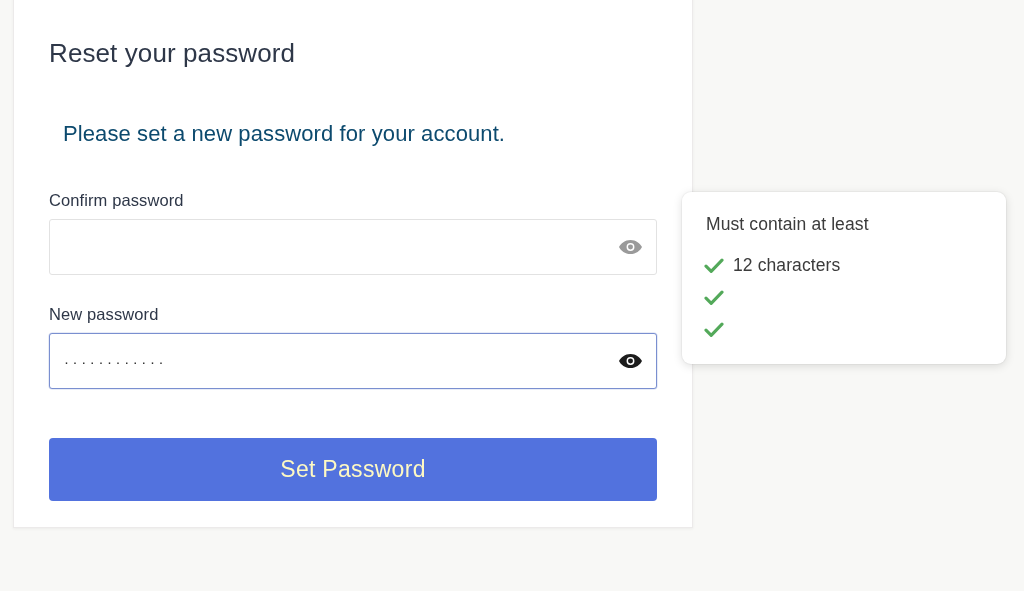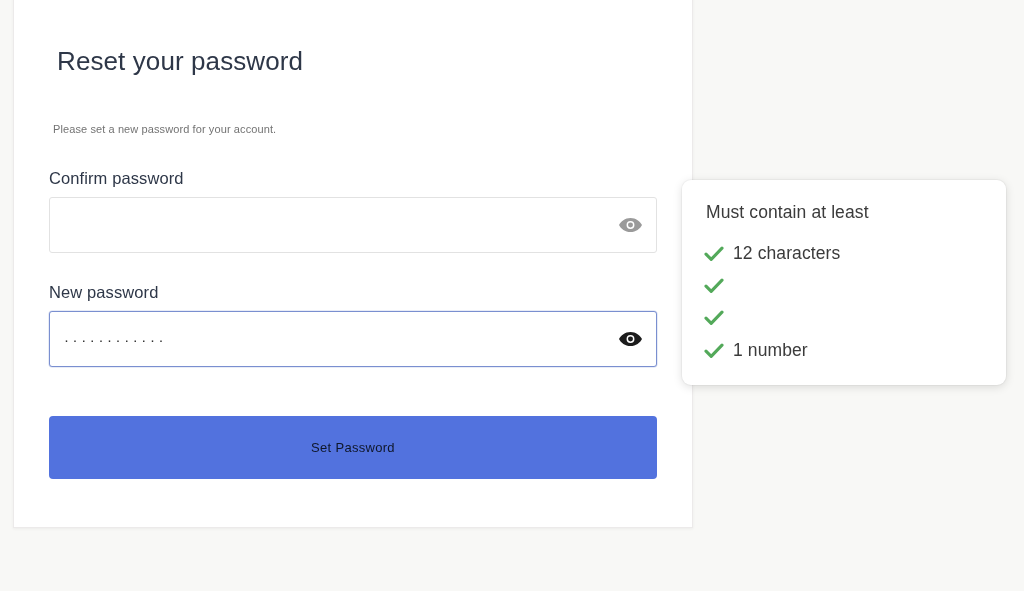--- a/index.html
+++ b/index.html
@@ -31,28 +31,28 @@
     box-shadow: 0 1px 3px rgba(0,0,0,0.05);
   }
   .card-inner {
     padding: 36px 35px 0 35px;
   }
 
   .page-title {
     font-size: 26px;
     font-weight: 400;
     color: #2e3748;
-    margin: 8px;
+    margin: 0;
     padding-top: 14px;
     letter-spacing: 0.1px;
   }
   .page-subtitle {
-    font-size: 11px;
-    color: #737373;
-    margin: 4px;
+    font-size: 22px;
+    color: #0c4a6e;
+    margin: 14px;
     padding-top: 38px;
     letter-spacing: 0.1px;
   }
 
   
   .field-group { padding-top: 30px; }
   .field-label {
     display: block;
     font-size: 16.5px;
     color: #2e3748;
@@ -116,34 +116,34 @@
     cursor: pointer;
   }
 
   
   .submit-area { padding-top: 49px; }
   .submit-btn {
     display: block;
     width: 100%;
     height: 63px;
     background: #5272de;
-    color: #0f172a;
+    color: #fef9c3;
     border: none;
     border-radius: 4px;
     font-family: "Liberation Sans", sans-serif;
-    font-size: 13px;
+    font-size: 23px;
     letter-spacing: 0.3px;
     cursor: pointer;
   }
 
   
   .req-panel {
     position: absolute;
     left: 682px;
-    top: 180px;
+    top: 192px;
     width: 324px;
     background: #ffffff;
     border-radius: 9px;
     box-shadow: 0 2px 10px rgba(0,0,0,0.13), 0 0 0 1px rgba(0,0,0,0.03);
     padding: 22px 22px 24px 22px;
     box-sizing: border-box;
   }
   .req-title {
     font-size: 17.5px;
     color: #3b3b3b;
@@ -239,22 +239,14 @@
           </svg>
       </span>
     </li>
     <li class="req-item">
       <span class="req-check">
         <svg width="20" height="16" viewBox="0 0 20 16">
             <path d="M2 8.2 L7.2 13.4 L18 2.2" stroke="#53a95a" stroke-width="3.1" fill="none" stroke-linecap="round" stroke-linejoin="round"></path>
           </svg>
       </span>
     </li>
-    <li class="req-item">
-      <span class="req-check">
-        <svg width="20" height="16" viewBox="0 0 20 16">
-            <path d="M2 8.2 L7.2 13.4 L18 2.2" stroke="#53a95a" stroke-width="3.1" fill="none" stroke-linecap="round" stroke-linejoin="round"></path>
-          </svg>
-      </span>
-      <span>1 number</span>
-    </li>
   </ul>
 </div>
 
 </body></html>

